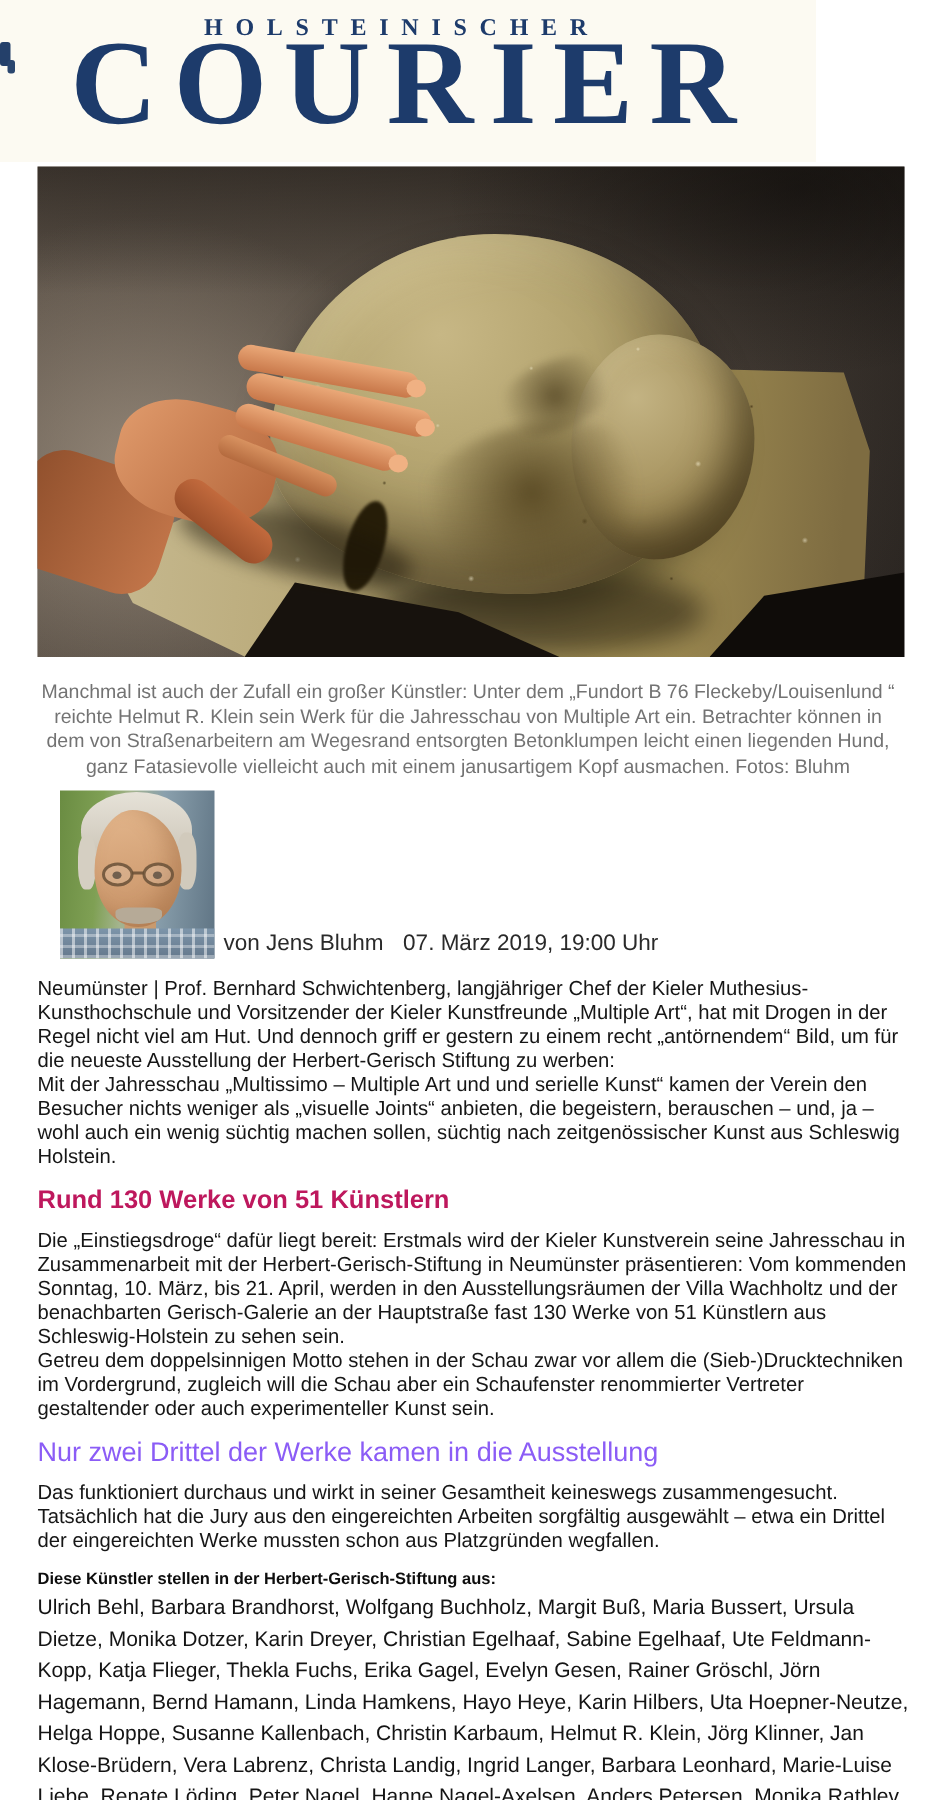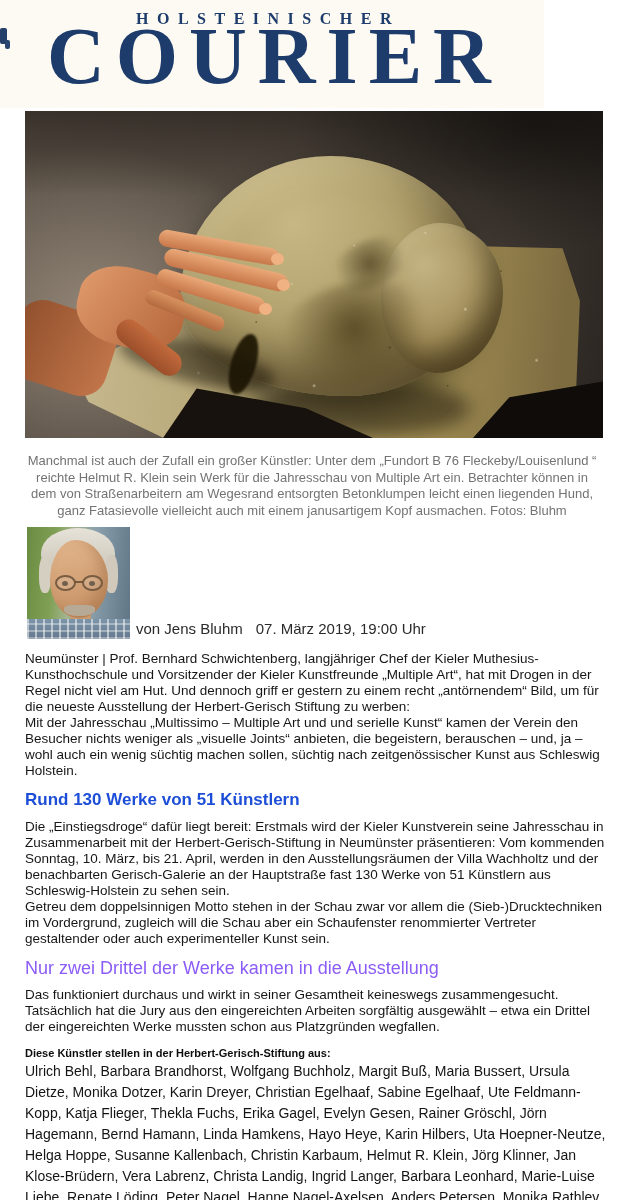--- a/index.html
+++ b/index.html
@@ -131,21 +131,21 @@
   .tip-2 { left: 252px; top: 168px; }
   .tip-3 { left: 234px; top: 192px; }
 
   
   .caption {
     margin: 15px 24px 0 24px; text-align: center;
     font-size: 13px; line-height: 16.5px; color: #737373;
   }
 
   
-  .author-row { display: flex; align-items: flex-end; margin: 8px 0 0 27px; }
+  .author-row { display: flex; align-items: flex-end; margin: 8px 0 0 40px; }
   .portrait {
     position: relative; width: 103px; height: 112px; overflow: hidden; flex: none;
     background: linear-gradient(95deg, #6a8c42 0%, #7fa054 26%, #a4b48e 42%, #8aa0ad 62%, #5f7484 100%);
   }
   .p-hair { position: absolute; left: 14px; top: 1px; width: 74px; height: 50px;
     background: linear-gradient(180deg, #e6e2d8, #c9c2b4); border-radius: 50% 50% 42% 46%; }
   .p-hair-left  { position: absolute; left: 12px; top: 30px; width: 12px; height: 36px; background: #d5cfc2; border-radius: 40%; }
   .p-hair-right { position: absolute; left: 78px; top: 28px; width: 13px; height: 38px; background: #d1cabc; border-radius: 40%; }
   .p-face { position: absolute; left: 23px; top: 13px; width: 58px; height: 78px;
     background: linear-gradient(170deg, #e3b68c, #c6placeholder, #c69064);
@@ -165,21 +165,21 @@
       repeating-linear-gradient(90deg, rgba(255,255,255,.5) 0 2px, transparent 2px 8px),
       repeating-linear-gradient(0deg, rgba(255,255,255,.35) 0 2px, transparent 2px 7px),
       linear-gradient(#7d95aa, #64788c); }
   .byline { margin: 0 0 2px 6px; font-size: 15px; color: #2a2a2a; white-space: nowrap; }
   .byline .date { margin-left: 13px; }
 
   
   .article { margin: 12px 16px 0 25px; font-size: 13.5px; line-height: 16px; color: #161616; }
   .article .block { margin: 0 0 0 0; }
   .article p { margin: 0; }
-  .h-bold-lg { font-size: 17px; font-weight: 700; color: #1d4ed8; margin: 13px 0 11px 0; font-family: "Liberation Sans", sans-serif; }
+  .h-bold-lg { font-size: 17px; font-weight: 700; color: #be185d; margin: 13px 0 11px 0; font-family: "Liberation Sans", sans-serif; }
   .h-light-lg { font-size: 18px; font-weight: 400; color: #8b5cf6; margin: 13px 0 11px 0; }
   .h-bold-sm { font-size: 11px; font-weight: 700; color: #0d0d0d; margin: 10px 0 0 0; }
   .artists { margin-top: 13px; font-size: 14px; line-height: 21px; color: #141414; }
 </style>
 </head>
 <body>
 
 <header class="masthead">
   <div class="mast-mark-a"></div>
   <div class="mast-mark-b"></div>

